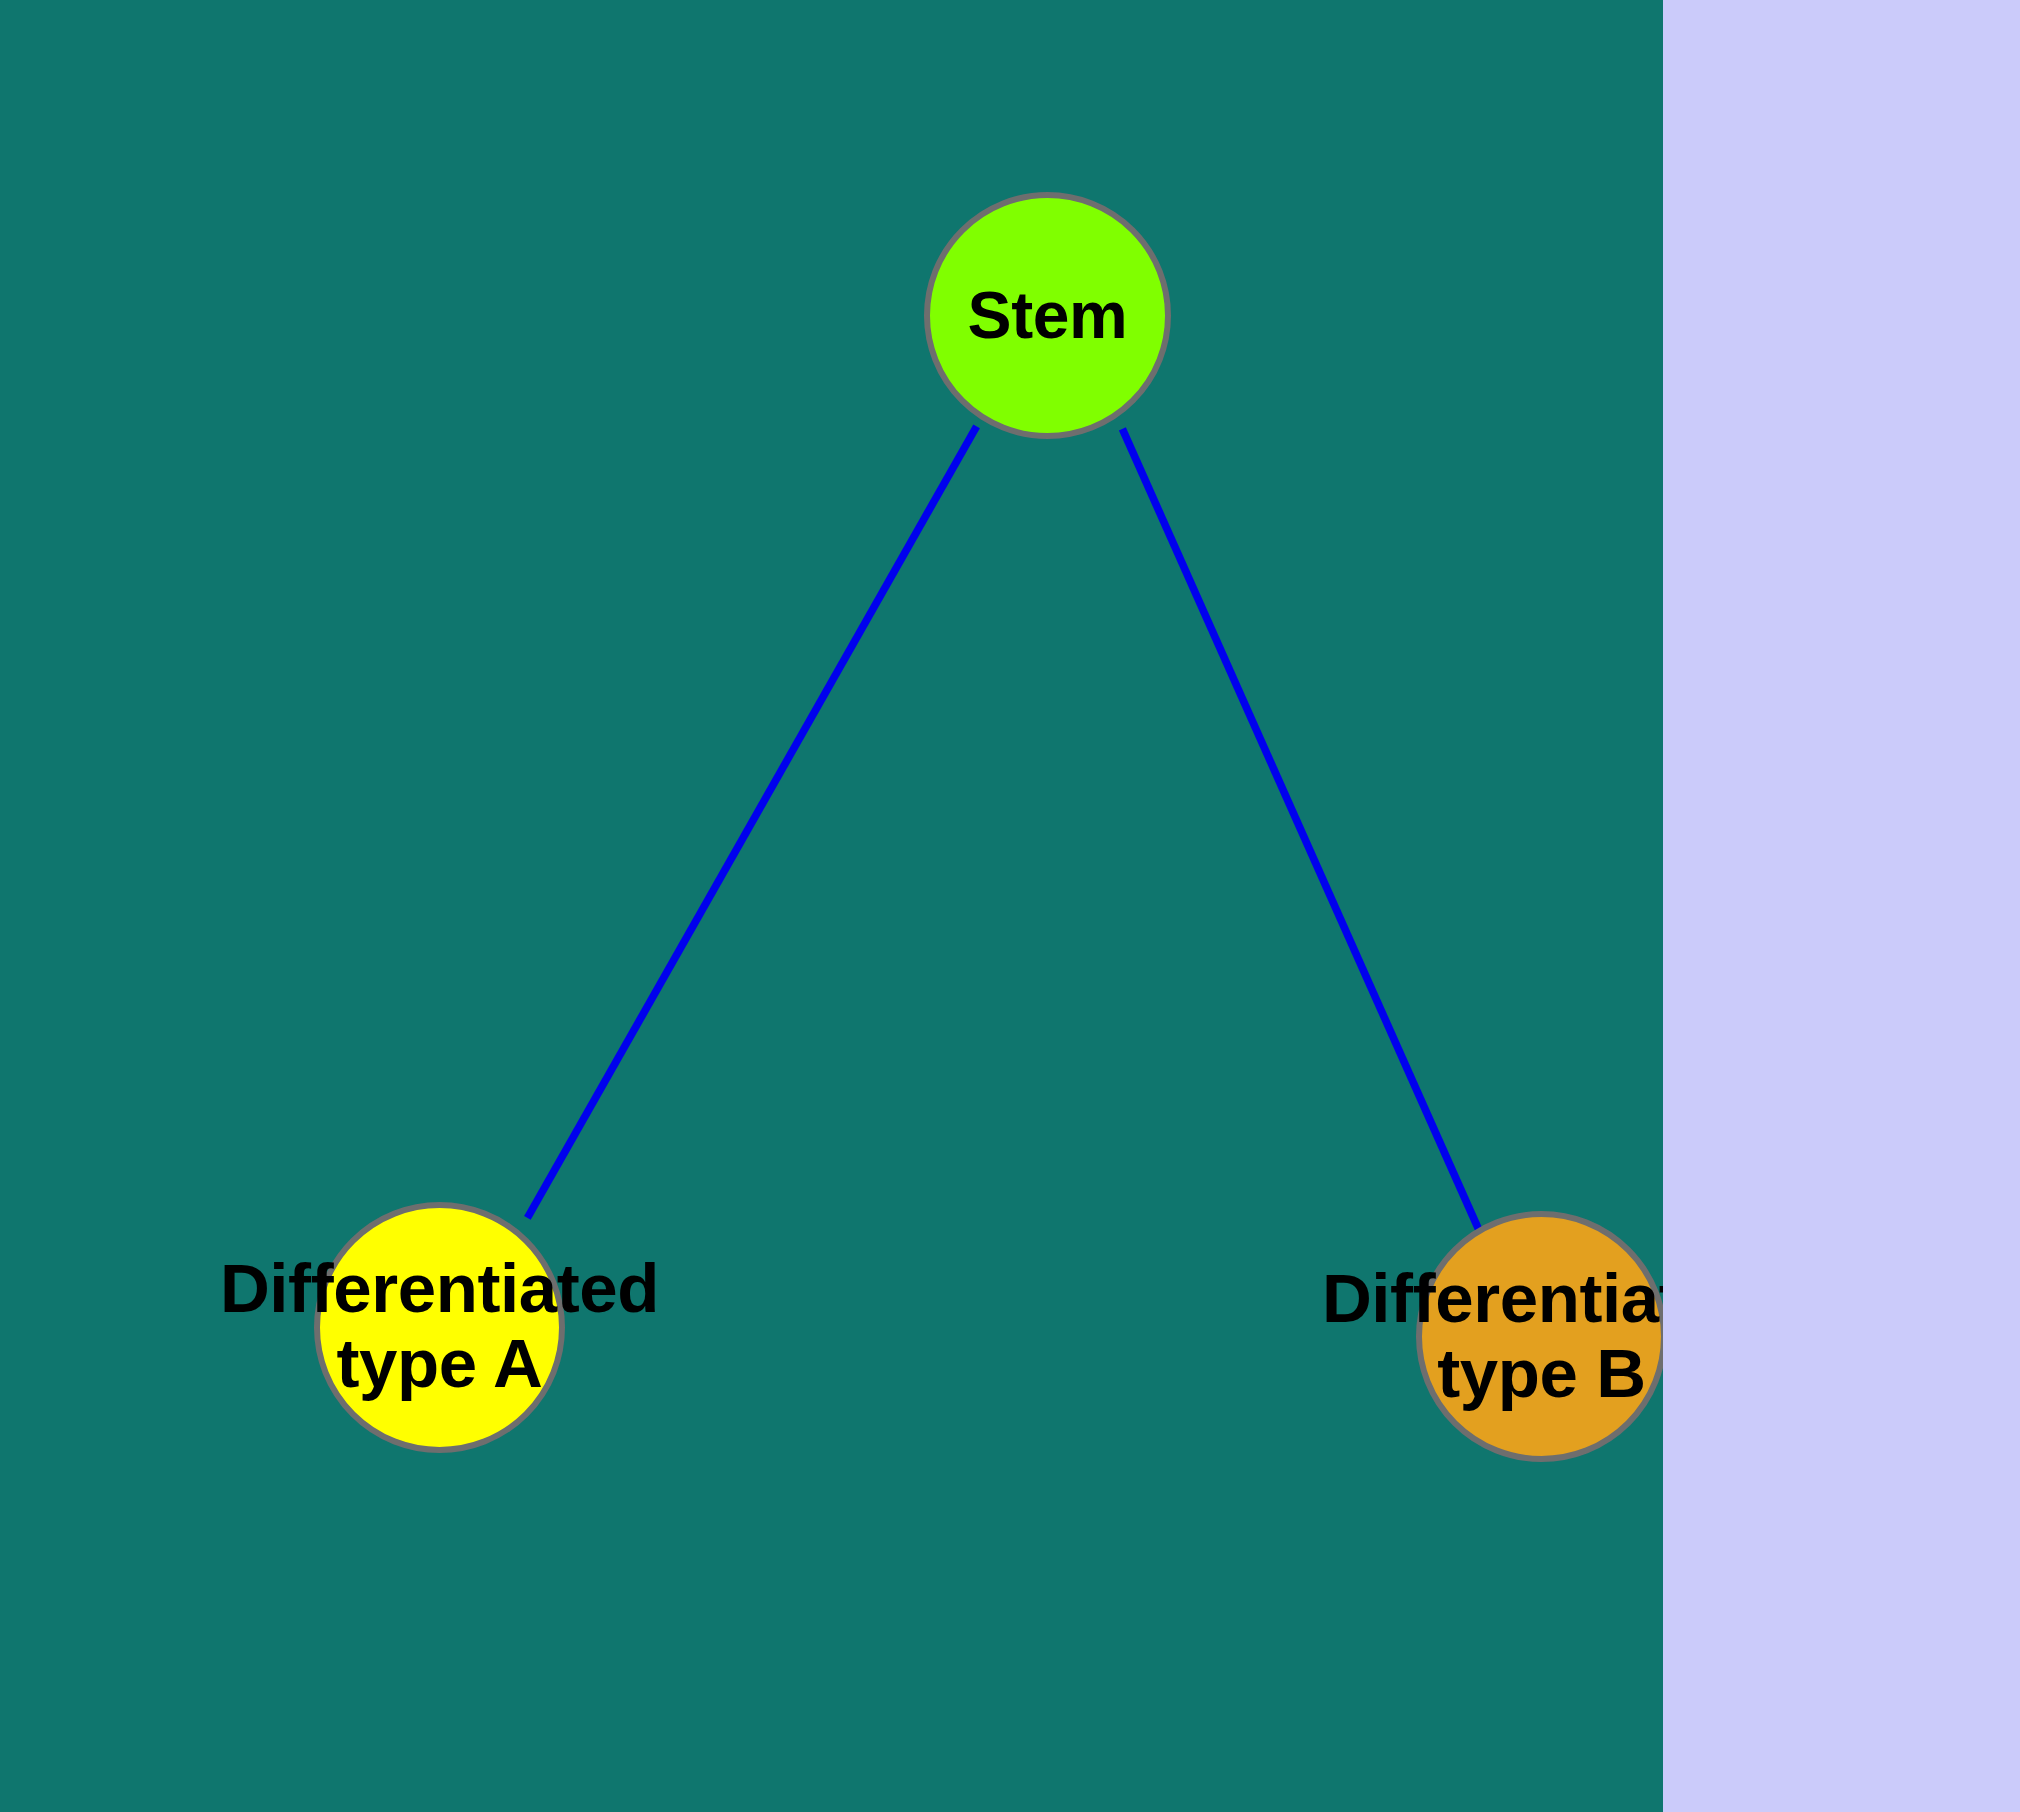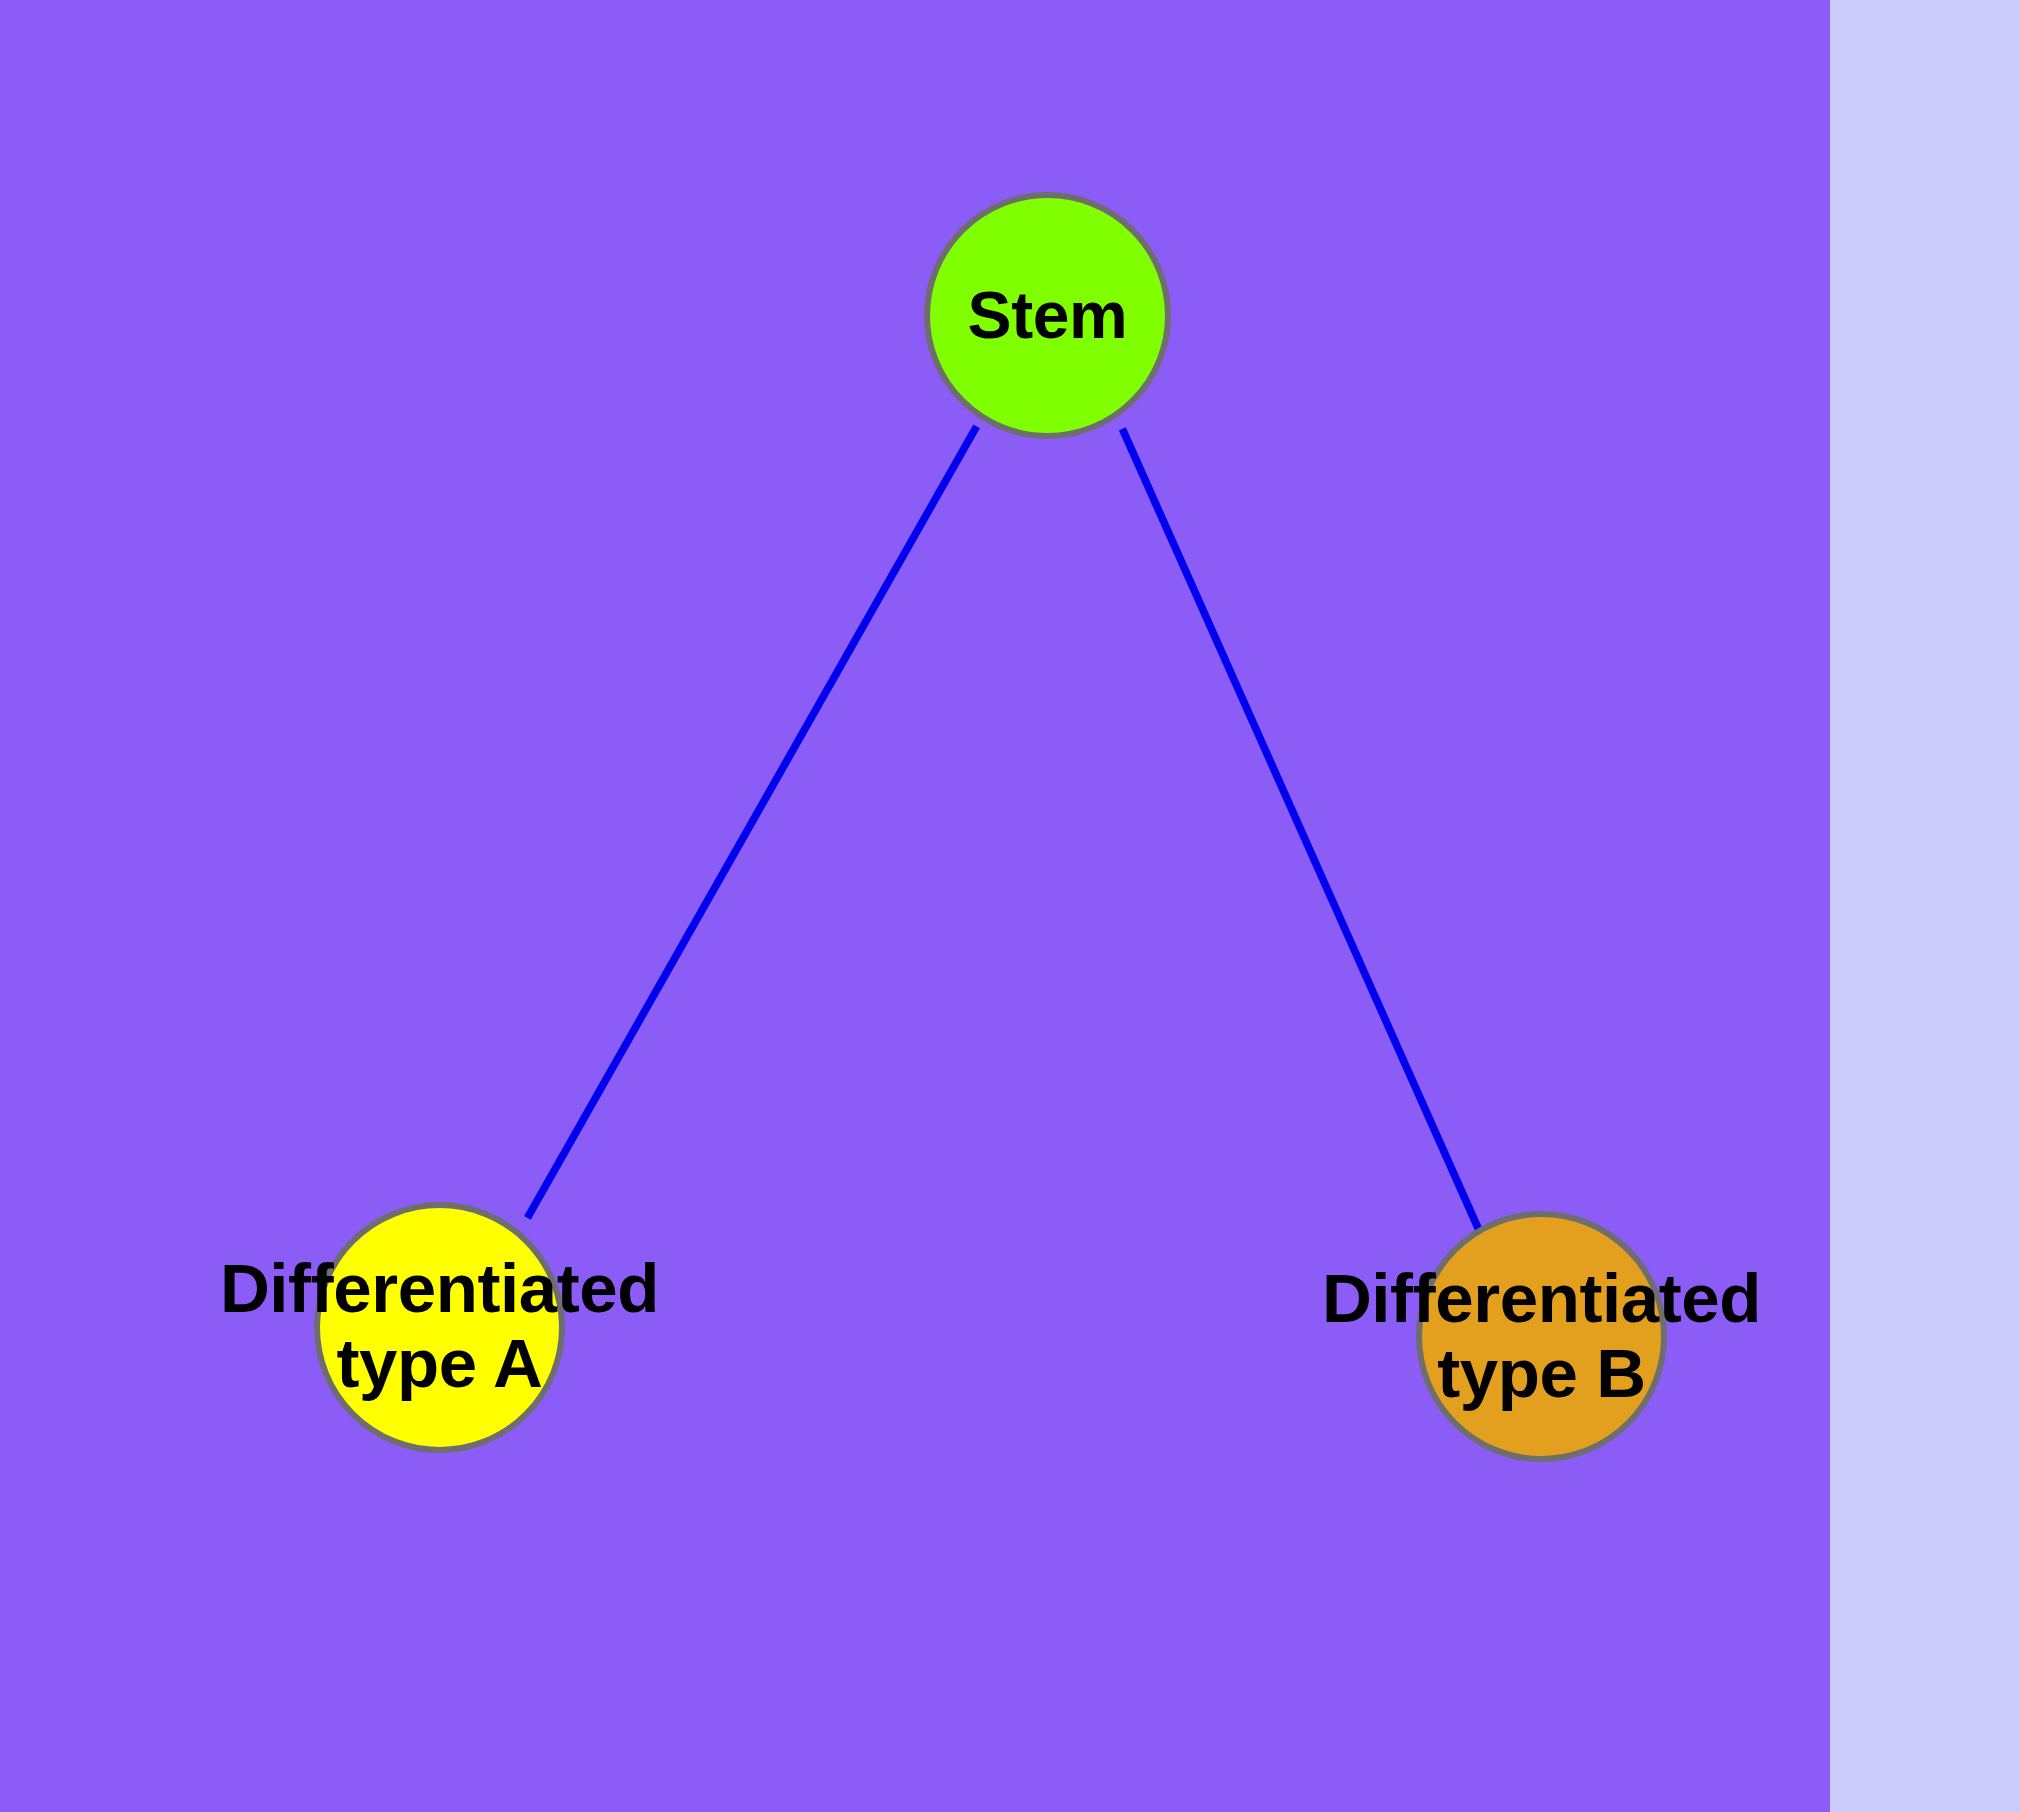--- a/index.html
+++ b/index.html
@@ -49,21 +49,21 @@
   .label-stem {
     font-size: 66px;
   }
   .label-leaf {
     font-size: 69px;
   }
 </style>
 </head>
 <body style="background: rgb(203, 203, 250);">
 
-<div id="canvas" style="width: 1830px; height: 1812px; background: #8b5cf6;">
+<div id="canvas" style="width: 1663px; height: 1812px; background: #0f766e;">
 
   <svg id="edge-layer" viewBox="0 0 2384 2138" xmlns="http://www.w3.org/2000/svg">
     <line x1="1152" y1="503" x2="622" y2="1437" stroke="#0000ee" stroke-width="9" stroke-linecap="butt"></line>
     <line x1="1324" y1="506" x2="1745" y2="1452" stroke="#0000ee" stroke-width="9" stroke-linecap="butt"></line>
   </svg>
 
   <div class="node node-stem" style="width: 247px; height: 247px; left: 924px; top: 192px; background: rgb(128, 255, 0); border-color: rgb(110, 110, 110); border-width: 6px;"></div>
   <div class="node node-a" style="width: 251px; height: 251px; left: 314px; top: 1202px; background: rgb(255, 255, 0); border-color: rgb(110, 110, 110); border-width: 6px;"></div>
   <div class="node node-b" style="width: 251px; height: 251px; left: 1416px; top: 1211px; background: rgb(227, 160, 31); border-color: rgb(110, 110, 110); border-width: 6px;"></div>
 

